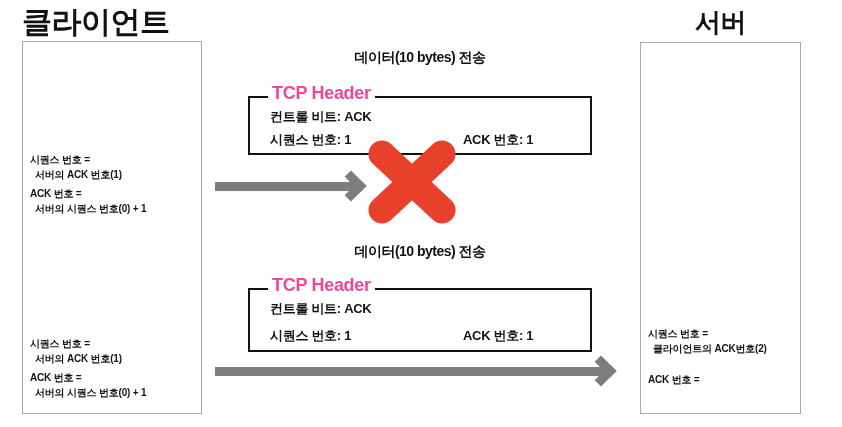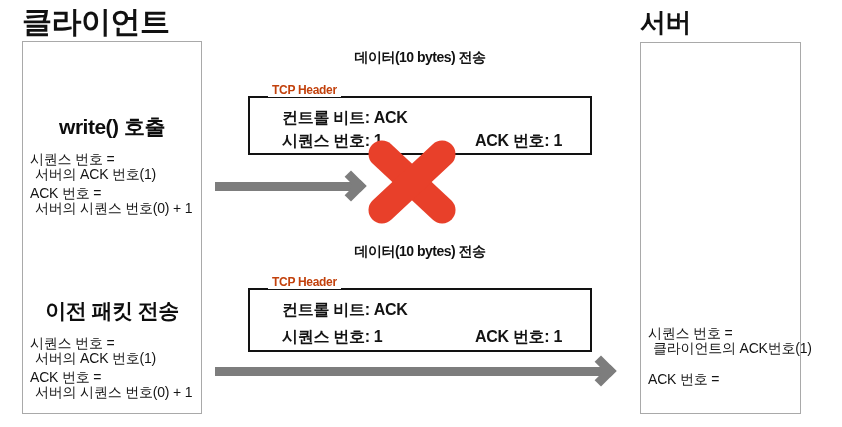--- a/index.html
+++ b/index.html
@@ -14,21 +14,21 @@
 
   
   .col-title{
     position:absolute;
     font-weight:bold;
     color:#111111;
     letter-spacing:-0.5px;
     white-space:nowrap;
   }
   #client-title{left:22px;top:6px;width:180px;text-align:left;font-size:30px;line-height:32px;}
-  #server-title{left:640px;top:6px;width:161px;font-size:26px;line-height:32px;}
+  #server-title{left:640px;top:6px;width:161px;text-align:center;font-size:26px;line-height:32px;}
 
   
   .panel{
     position:absolute;
     border:1.5px solid #a9a9a9;
     background:#ffffff;
     box-sizing:border-box;
   }
   #client-panel{left:22px;top:41px;width:180px;height:373px;}
   #server-panel{left:640px;top:42px;width:161px;height:372px;}
@@ -40,22 +40,22 @@
     font-weight:bold;
     color:#0d0d0d;
     white-space:nowrap;
     letter-spacing:-0.5px;
   }
   #write-call{left:24px;top:113px;width:176px;text-align:center;}
   #resend-call{left:24px;top:297px;width:176px;text-align:center;}
 
   .note{
     position:absolute;
-    font-size:14px;
-    font-weight:normal;
+    font-size:10px;
+    font-weight:bold;
     color:#141414;
     line-height:15px;
     white-space:nowrap;
     letter-spacing:-0.2px;
   }
   .note .indent{padding-left:5px;display:block;}
   #client-note-1{left:30px;top:152px;}
   #client-note-2{left:30px;top:186px;}
   #client-note-3{left:30px;top:336px;}
   #client-note-4{left:30px;top:370px;}
@@ -79,39 +79,38 @@
     position:absolute;
     border:2.5px solid #121212;
     background:transparent;
     box-sizing:border-box;
   }
   #tcp-box-1{left:248px;top:96px;width:344px;height:59px;}
   #tcp-box-2{left:248px;top:288px;width:344px;height:64px;}
 
   .tcp-legend{
     position:absolute;
-    font-size:12px;
-    font-weight:bold;
-    color:#c2410c;
+    font-size:18px;
+    font-weight:bold;
+    color:#ec4899;
     background:#ffffff;
     padding:0 4px;
     white-space:nowrap;
     letter-spacing:-0.3px;
   }
   #tcp-legend-1{left:268px;top:83px;}
   #tcp-legend-2{left:268px;top:275px;}
 
   .tcp-line{
     position:absolute;
-    font-size:16px;
+    font-size:13px;
     font-weight:bold;
     color:#131313;
     white-space:nowrap;
     letter-spacing:-0.3px;
-    margin-left:12px;
   }
   #ctrl-bit-1{left:270px;top:108px;}
   #seq-1{left:270px;top:131px;}
   #ack-1{left:463px;top:131px;}
   #ctrl-bit-2{left:270px;top:300px;}
   #seq-2{left:270px;top:327px;}
   #ack-2{left:463px;top:327px;}
 
   
   .arrow{position:absolute;}
@@ -145,47 +144,45 @@
 
 <div class="stage">
 
   <div class="col-title" id="client-title">클라이언트</div>
 
   <div class="col-title" id="server-title">서버</div>
 
   <div class="panel" id="client-panel"></div>
   <div class="panel" id="server-panel"></div>
 
-  <div class="evt-title" id="write-call">write() 호출</div>
 
   <div class="note" id="client-note-1">
     <span>시퀀스 번호 =</span>
     <span class="indent">서버의 ACK 번호(1)</span>
   </div>
 
   <div class="note" id="client-note-2">
     <span>ACK 번호 =</span>
     <span class="indent">서버의 시퀀스 번호(0) + 1</span>
   </div>
 
-  <div class="evt-title" id="resend-call">이전 패킷 전송</div>
 
   <div class="note" id="client-note-3">
     <span>시퀀스 번호 =</span>
     <span class="indent">서버의 ACK 번호(1)</span>
   </div>
 
   <div class="note" id="client-note-4">
     <span>ACK 번호 =</span>
     <span class="indent">서버의 시퀀스 번호(0) + 1</span>
   </div>
 
   <div class="note" id="server-note-1">
     <span>시퀀스 번호 =</span>
-    <span class="indent">클라이언트의 ACK번호(1)</span>
+    <span class="indent">클라이언트의 ACK번호(2)</span>
   </div>
 
   <div class="note" id="server-note-2">
     <span>ACK 번호 =</span>
   </div>
 
   <div class="xfer-caption" id="xfer-caption-1">데이터(10 bytes) 전송</div>
 
   <div class="tcp-box" id="tcp-box-1"></div>
   <div class="tcp-legend" id="tcp-legend-1">TCP Header</div>

